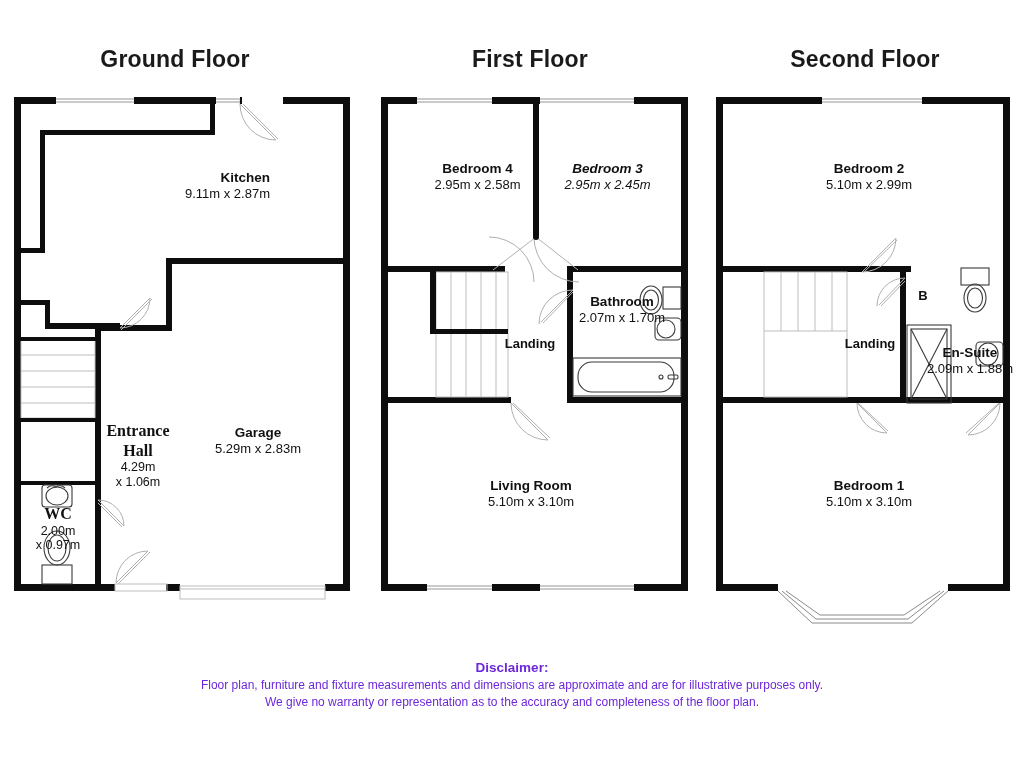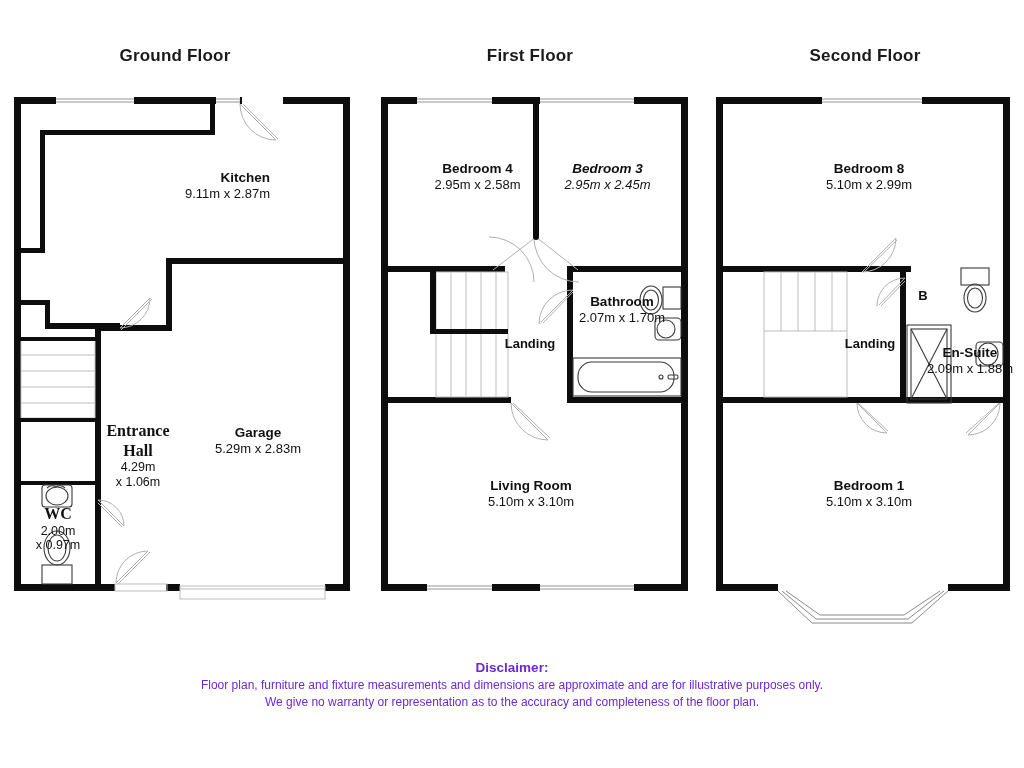--- a/index.html
+++ b/index.html
@@ -9,21 +9,21 @@
     font-family: "Liberation Sans", sans-serif;
     overflow: hidden;
   }
   #stage {
     position: relative;
     width: 1024px; height: 768px;
     background: #ffffff;
   }
   .floor-title {
     position: absolute;
-    font-size: 17px;
+    font-size: 23px;
     font-weight: bold;
     color: #1a1a1a;
     text-align: center;
     letter-spacing: 0.2px;
     white-space: nowrap;
   }
   .plan-svg {
     position: absolute;
     top: 0; left: 0;
     width: 1024px; height: 768px;
@@ -393,21 +393,21 @@
   </div>
 
   <div class="plain-label" style="left:480px; top:336px; width:100px;">Landing</div>
 
   <div class="room-label" style="left:452px; top:478px; width:158px;">
     <span class="room-name">Living Room</span>
     <span class="room-dims">5.10m x 3.10m</span>
   </div>
 
   <div class="room-label" style="left:785px; top:161px; width:168px;">
-    <span class="room-name">Bedroom 8</span>
+    <span class="room-name">Bedroom 2</span>
     <span class="room-dims">5.10m x 2.99m</span>
   </div>
 
   <div class="plain-label" style="left:820px; top:336px; width:100px;">Landing</div>
 
   <div class="plain-label" style="left:905px; top:288px; width:36px;">B</div>
 
   <div class="room-label" style="left:905px; top:345px; width:130px;">
     <span class="room-name">En-Suite</span>
     <span class="room-dims">2.09m x 1.88m</span>

